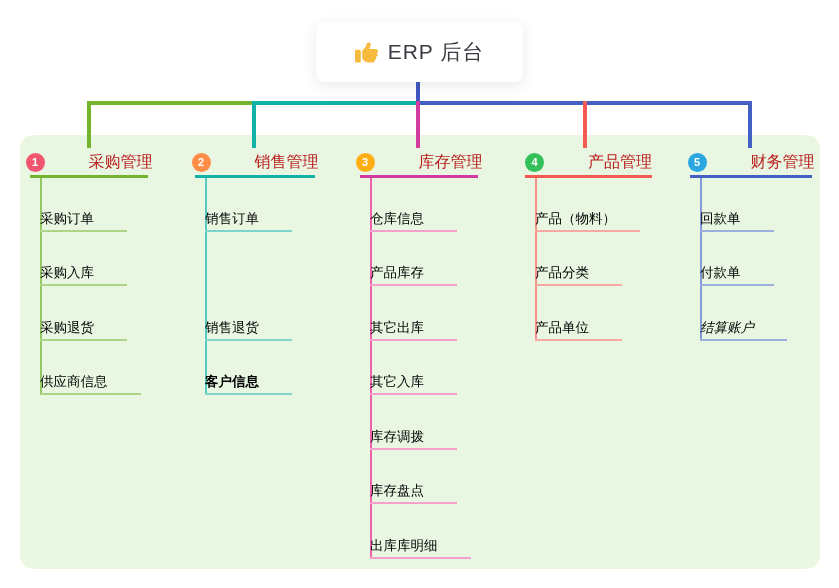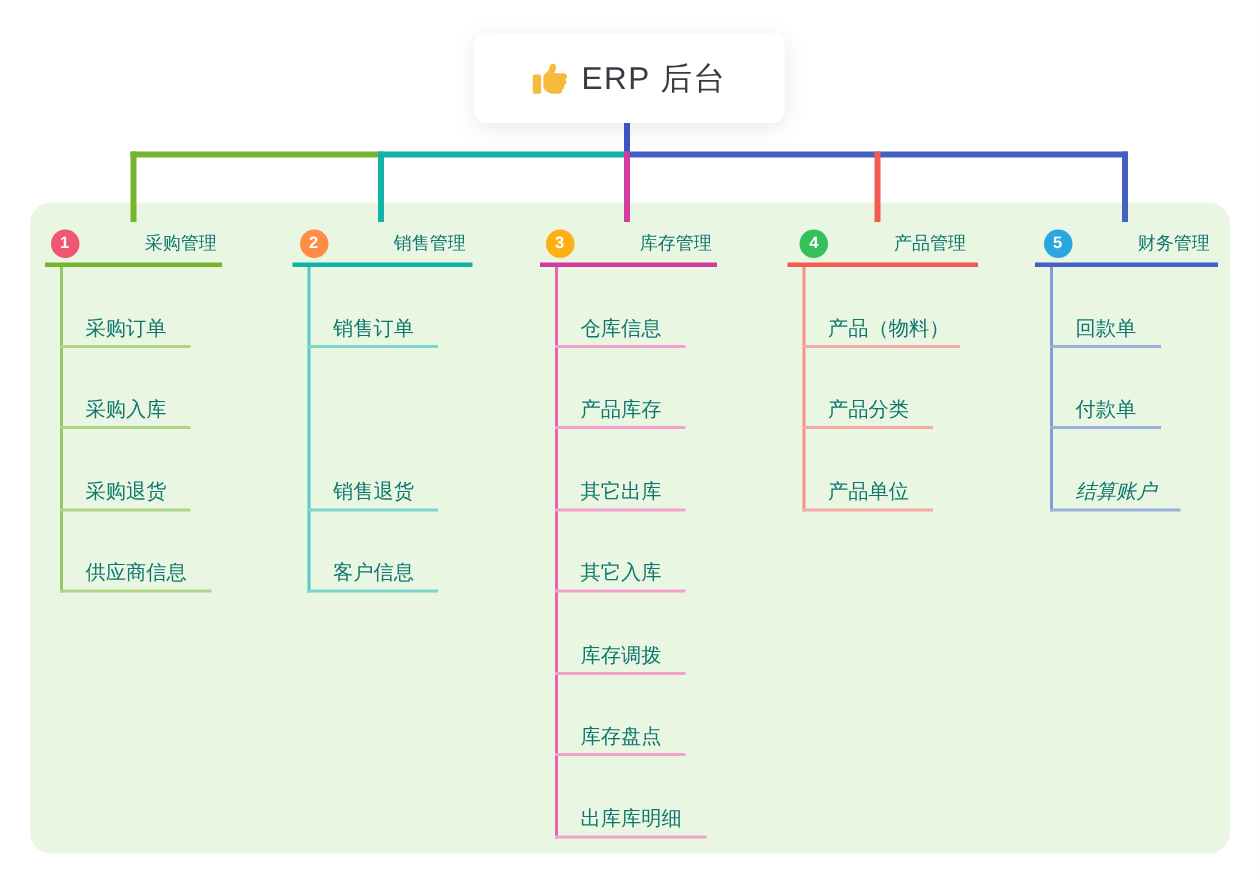--- a/index.html
+++ b/index.html
@@ -20,29 +20,29 @@
   .hline { height:4px; background:var(--line); }
   .vdrop { width:4px; height:47px; top:101px; background:var(--line); }
   .root-drop { left:416px; top:82px; width:4px; height:21px; background:var(--root-line,#4154c4); }
 
   .branch { position:absolute; top:149px; }
   .branch-header { position:relative; height:26px; display:flex; align-items:center;
                    justify-content:center; gap:7px; cursor:default; }
   .badge { width:19px; height:19px; border-radius:50%; background:var(--badge);
            color:#fff; font-size:11px; font-weight:bold; display:flex;
            align-items:center; justify-content:center; flex:0 0 auto; }
-  .branch-label { font-size:12px; color:#0f766e; white-space:nowrap;margin-left:37px; }
+  .branch-label { font-size:16px; color:#b91c1c; white-space:nowrap;margin-left:37px; }
   .branch-underline { position:absolute; left:0; top:26px; width:100%; height:3px;
                       background:var(--line); }
   .spine { position:absolute; left:10px; top:29px; width:2px; background:var(--spine); }
 
   .child { position:absolute; left:10px; height:24px;
            border-bottom:2px solid var(--child); }
-  .child-label { display:block; padding-left:17px; font-size:13.5px; line-height:22px;
-                 color:#0f766e; white-space:nowrap; }
+  .child-label { display:block; font-size:13.5px; line-height:22px;
+                 color:#000000; white-space:nowrap; }
 </style>
 </head>
 <body>
 
 <div class="stage" style="--root-line: #4154c4; --panel-bg: #e9f6e2;">
 
   <div class="panel"></div>
 
   <div class="conn root-drop"></div>
   <div class="conn hline" style="left: 87px; top: 101px; width: 167px; --line: #74b42f; --spine: #96c767; --child: #aed487; --badge: #f0566f;"></div>
@@ -88,21 +88,21 @@
       <span class="branch-label">销售管理</span>
     </div>
     <div class="branch-underline"></div>
     <div class="spine" style="height:217px;"></div>
     <div class="child" style="top:59px; width:87px;">
         <span class="child-label">销售订单</span>
       </div>
     <div class="child" style="top:168px; width:87px;">
         <span class="child-label">销售退货</span>
       </div>
-    <div class="child" style="top:222px; width:87px;">
+    <div class="child" style="top:222px; width:87px;font-weight:bold;">
         <span class="child-label">客户信息</span>
       </div>
   </div>
 
   <div class="branch" style="left: 360px; width: 118px; --line: #d23c9e; --spine: #ee62ab; --child: #f5a0cd; --badge: #ffaf14;">
     <div class="branch-header">
       <span class="badge">3</span>
       <span class="branch-label">库存管理</span>
     </div>
     <div class="branch-underline"></div>

